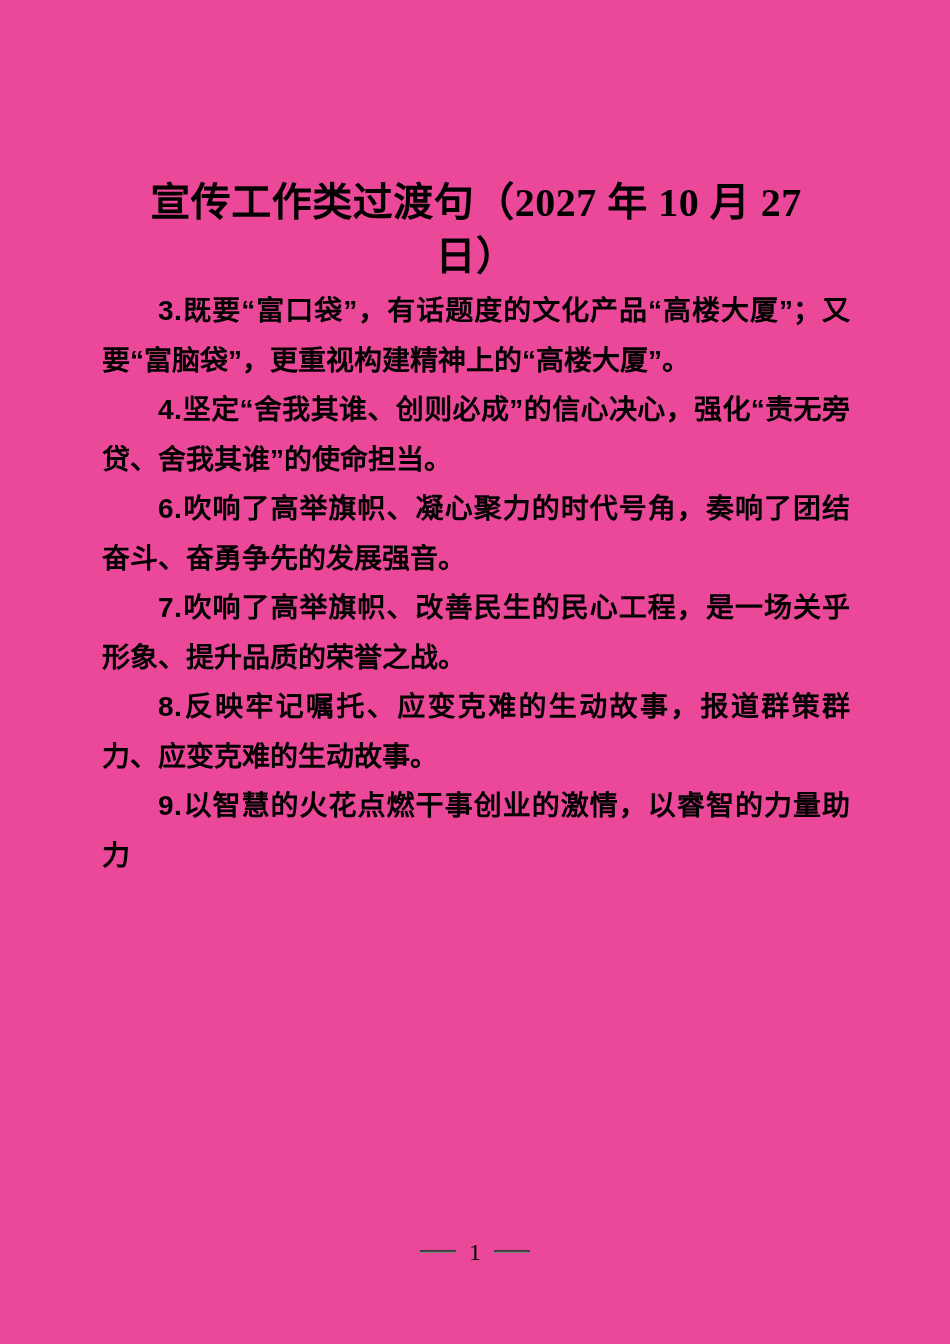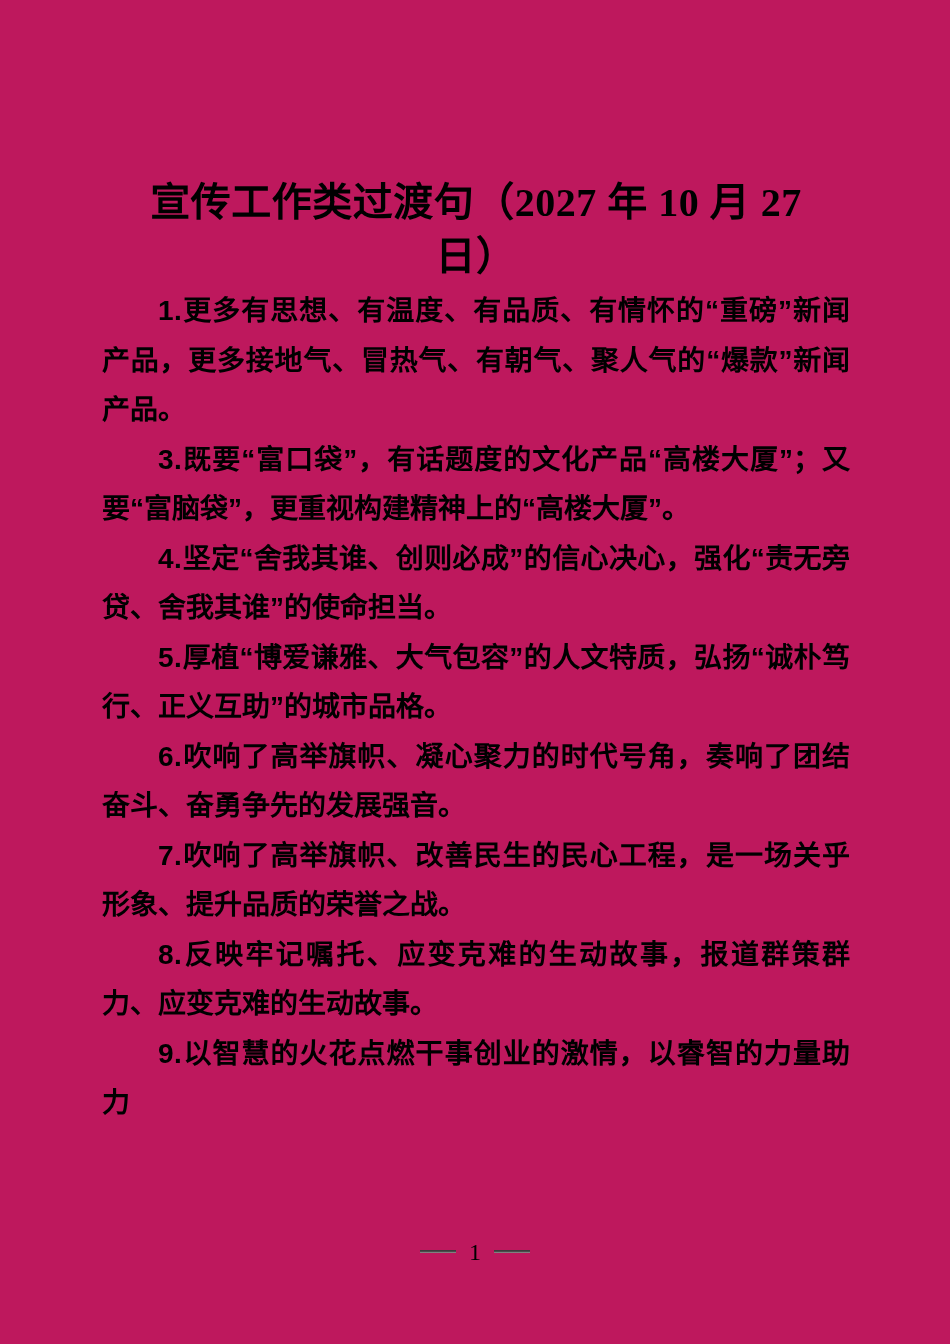--- a/index.html
+++ b/index.html
@@ -4,21 +4,21 @@
 <style>
   html, body {
     margin: 0;
     padding: 0;
     background: #ffffff;
   }
   .page {
     position: relative;
     width: 950px;
     height: 1344px;
-    background: #be185d;
+    background: #ec4899;
     color: #000000;
     font-family: "Liberation Sans", sans-serif;
     overflow: hidden;
   }
   .content {
     position: absolute;
     left: 102px;
     top: 0;
     width: 748px;
   }
@@ -75,24 +75,22 @@
 
 <div class="page">
   <div class="content">
 
     <h1 class="doc-title">
       <span class="title-line">宣传工作类过渡句（2027 年 10 月 27</span>
       <span class="title-line">日）</span>
     </h1>
 
     <div class="body-text">
-      <p><span class="para-number">1.</span><span>更多有思想、有温度、有品质、有情怀的“重磅”新闻产品，更多接地气、冒热气、有朝气、聚人气的“爆款”新闻产品。</span></p>
       <p><span class="para-number">3.</span><span>既要“富口袋”，有话题度的文化产品“高楼大厦”；又要“富脑袋”，更重视构建精神上的“高楼大厦”。</span></p>
       <p><span class="para-number">4.</span><span>坚定“舍我其谁、创则必成”的信心决心，强化“责无旁贷、舍我其谁”的使命担当。</span></p>
-      <p><span class="para-number">5.</span><span>厚植“博爱谦雅、大气包容”的人文特质，弘扬“诚朴笃行、正义互助”的城市品格。</span></p>
       <p><span class="para-number">6.</span><span>吹响了高举旗帜、凝心聚力的时代号角，奏响了团结奋斗、奋勇争先的发展强音。</span></p>
       <p><span class="para-number">7.</span><span>吹响了高举旗帜、改善民生的民心工程，是一场关乎形象、提升品质的荣誉之战。</span></p>
       <p><span class="para-number">8.</span><span>反映牢记嘱托、应变克难的生动故事，报道群策群力、应变克难的生动故事。</span></p>
       <p><span class="para-number">9.</span><span>以智慧的火花点燃干事创业的激情，以睿智的力量助力</span></p>
     </div>
 
   </div>
 
   <div class="footer">
     <span class="pn-dash"></span><span class="pn-num">1</span><span class="pn-dash"></span>

